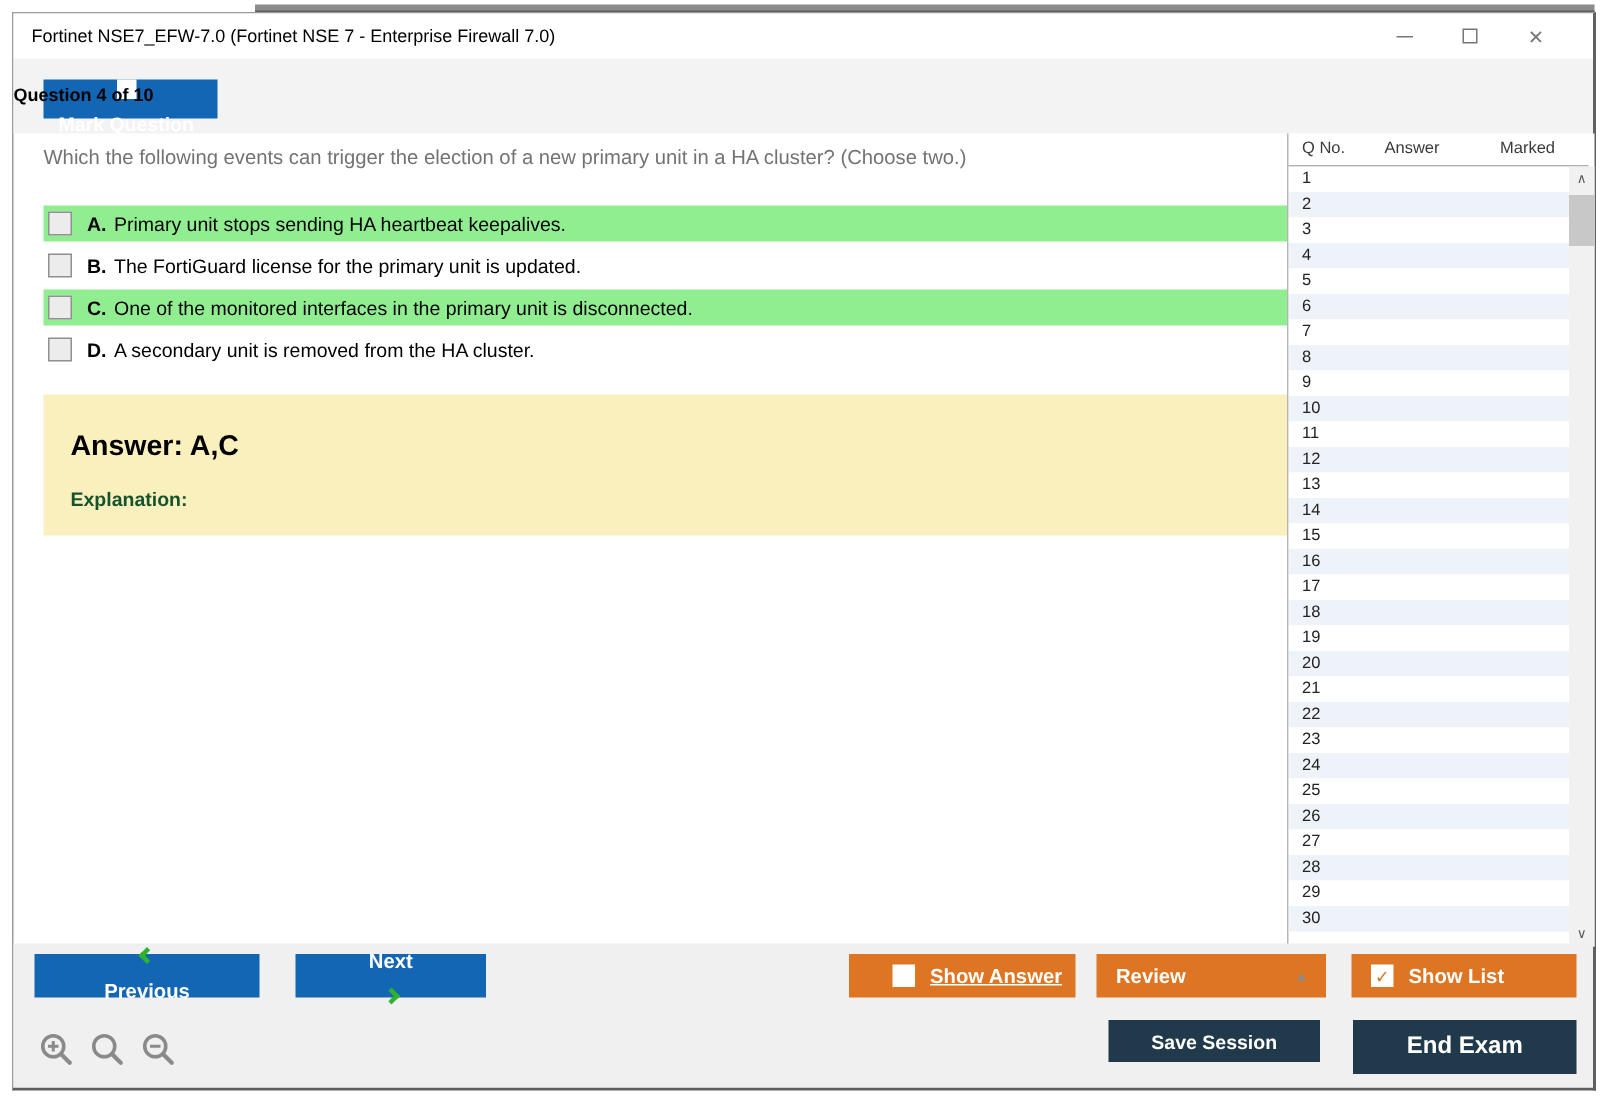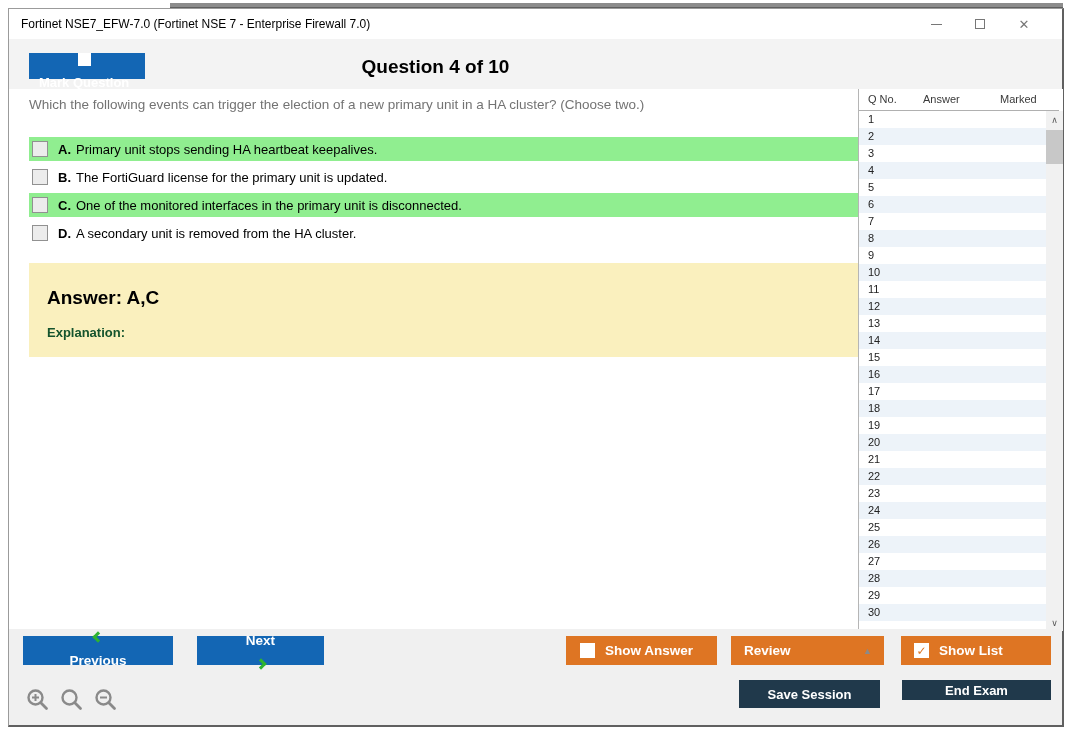--- a/index.html
+++ b/index.html
@@ -24,22 +24,22 @@
   .ctrl-max-glyph { width:10px; height:10px; border:1px solid #777; }
   .ctrl-close-glyph { font-size:13px; color:#777; line-height:1; }
 
   
   .header-strip { position:absolute; left:0; top:30px; right:0; height:50px; background:#f3f3f3; }
   .btn-mark { position:absolute; left:20px; top:14px; height:26px; padding:0 16px 0 10px;
     background:#1366b4; color:#fff; font-weight:700; font-size:13px;
     display:flex; align-items:center; gap:9px; border:none; cursor:pointer;flex-direction:column; }
   .cb-white { width:13px; height:13px; background:#fff; display:inline-flex;
     align-items:center; justify-content:center; flex:0 0 auto; }
-  .question-counter { position:absolute; left:0; right:200px; top:17px; text-align:center;
-    font-size:19px; font-weight:700; color:#000; }
+  .question-counter { position:absolute; left:0; right:200px; top:17px; 
+    font-size:12px; font-weight:700; color:#000; }
 
   
   .question-text { position:absolute; left:20px; top:88px; width:820px; font-size:13.5px; color:#737373; }
   .options { position:absolute; left:20px; top:128px; width:830px; }
   .option-row { height:24px; margin-bottom:4px; display:flex; align-items:center;
     padding-left:3px; background:#ffffff; font-size:13px; color:#000; cursor:pointer; }
   .option-row[data-highlighted="true"] { background:#90ee90; }
   .option-cb { width:16px; height:16px; background:#ececec; border:1px solid #919191;
     margin-right:10px; flex:0 0 auto; }
   .option-letter { font-weight:700; margin-right:5px; }
@@ -75,25 +75,25 @@
 
   
   .toolbar { position:absolute; left:0; top:620px; right:0; bottom:0; background:#f0f0f0; }
   .btn { position:absolute; border:none; color:#fff; font-size:13.5px; font-weight:700;
     display:flex; align-items:center; cursor:pointer; font-family:inherit; }
   .btn-blue { background:#1366b4; justify-content:center; gap:12px;flex-direction:column; }
   .btn-orange { background:#de7523; }
   .btn-dark { background:#20394b; justify-content:center; }
   .btn-previous { left:14px; top:7px; width:150px; height:29px; }
   .btn-next { left:188px; top:7px; width:127px; height:29px; }
-  .btn-show-answer { left:557px; top:7px; width:151px; height:29px; padding-left:14px; gap:10px; }
+  .btn-show-answer { left:557px; top:7px; width:151px; height:29px; padding-left:29px; gap:10px;text-decoration:underline; }
   .btn-review { left:722px; top:7px; width:153px; height:29px; padding:0 12px 0 13px; }
   .btn-show-list { left:892px; top:7px; width:150px; height:29px; padding-left:13px; gap:10px; }
   .btn-save-session { left:730px; top:51px; width:141px; height:28px; font-size:13px;text-align:right; }
-  .btn-end-exam { left:893px; top:51px; width:149px; height:20px; font-size:13px; }
+  .btn-end-exam { left:893px; top:51px; width:149px; height:36px; font-size:16px; }
 
   .chev { width:8px; height:8px; border-left:3px solid #2fb32f; border-bottom:3px solid #2fb32f;
     flex:0 0 auto; }
   .chev-left { transform:rotate(45deg); }
   .chev-right { transform:rotate(-135deg); }
   .cb-toolbar { width:15px; height:15px; background:#fff; display:inline-flex;
     align-items:center; justify-content:center; font-size:12px; font-weight:700; flex:0 0 auto; }
   .cb-checked { color:#de7523; }
   .review-caret { margin-left:auto; font-size:9px; color:#8a8a8a; }
 

